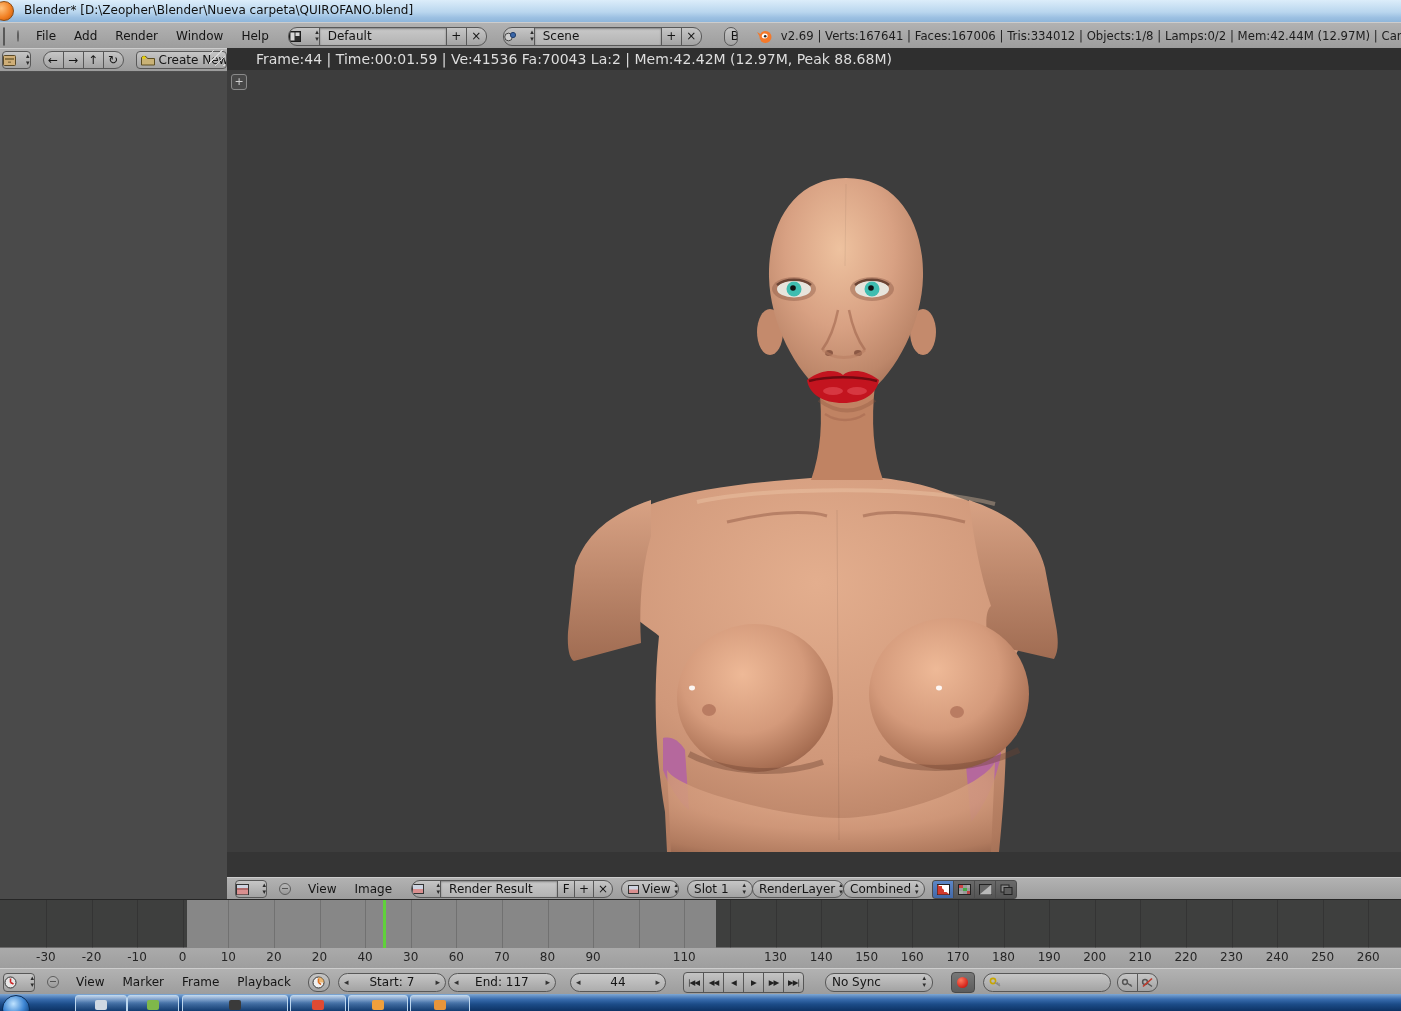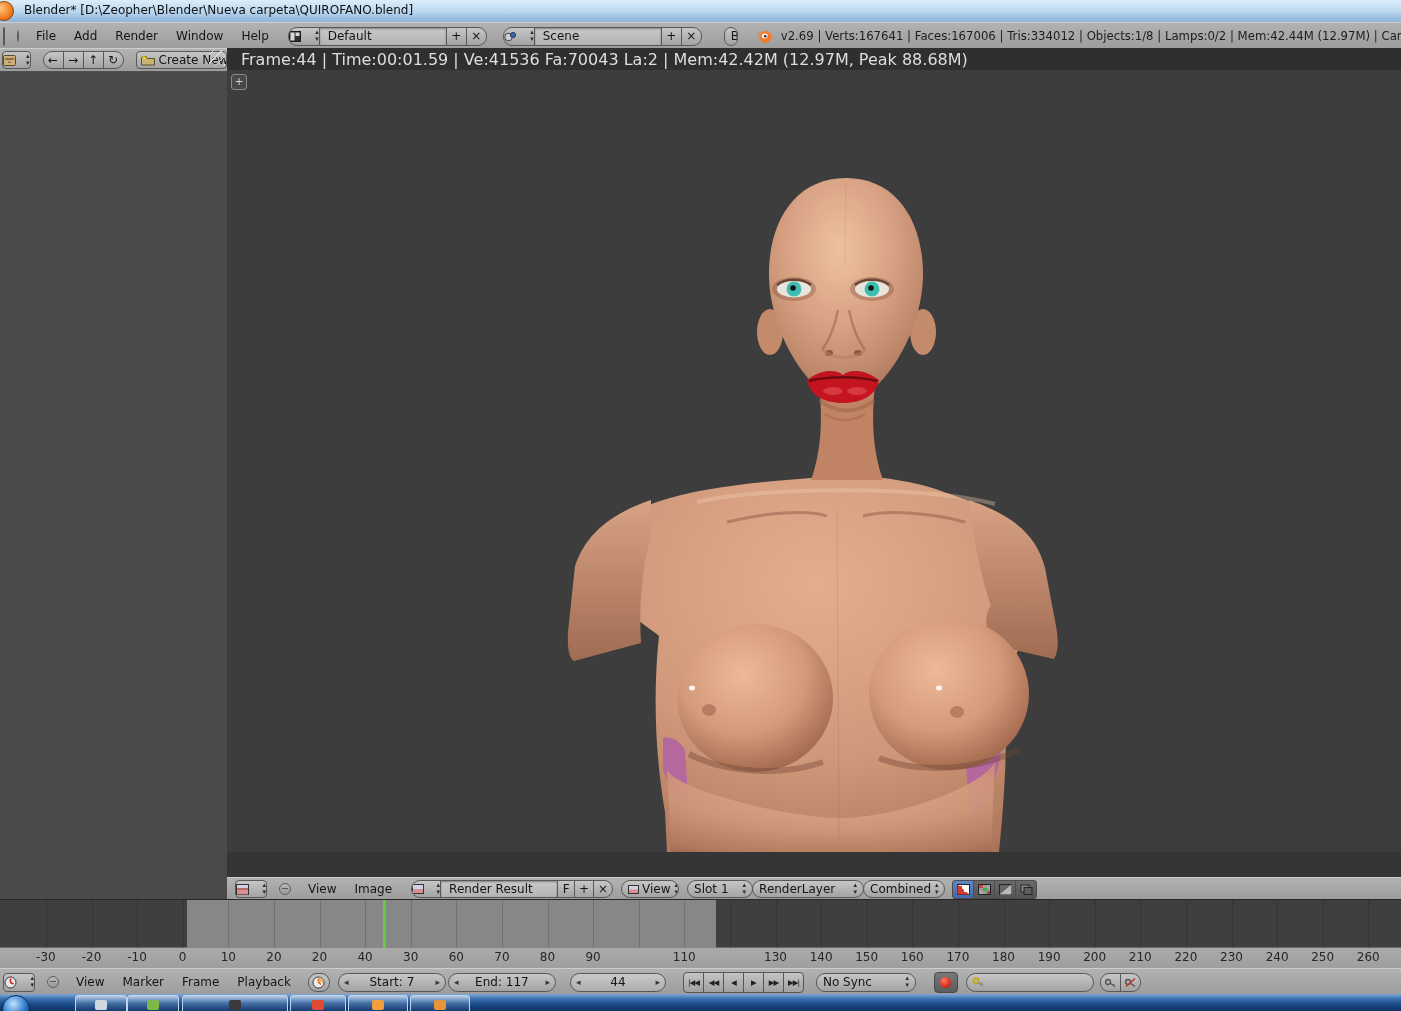--- a/index.html
+++ b/index.html
@@ -35,21 +35,21 @@
     background:linear-gradient(#b8b8b8,#9a9a9a);position:relative;}
   .collapse-circle:after{content:"";position:absolute;left:2px;right:2px;top:4px;height:1px;background:#555;}
   .ico{display:inline-flex;align-items:center;justify-content:center;}
   
   #topbar{left:0;top:22px;width:1401px;height:26px;}
   #stats{color:#1d1d1d;font-size:11.7px;white-space:nowrap;}
   
   #fb-header{left:0;top:48px;width:227px;height:22px;}
   #render-info-bar{left:227px;top:48px;width:1174px;height:22px;background:#2f2f2f;
     display:flex;align-items:center;border-bottom:1px solid #232323;}
-  #render-info-bar span{color:#dedede;font-size:16px;margin-left:14px;white-space:nowrap;}
+  #render-info-bar span{color:#dedede;font-size:14px;margin-left:29px;white-space:nowrap;}
   .corner-grip{position:absolute;right:2px;top:1px;width:16px;height:16px;
     background:repeating-linear-gradient(135deg,transparent 0 3px,#d8d8d8 3px 4px,transparent 4px 6px);}
   
   #left-panel{left:0;top:70px;width:227px;height:829px;background:#484848;border-right:1px solid #282828;}
   #left-panel .field{position:absolute;left:3px;width:214px;height:19px;font-size:11.5px;}
   #lp-scroll{position:absolute;left:207px;top:60px;width:15px;height:763px;border-radius:8px;
     background:linear-gradient(90deg,#9d9d9d,#868686);border:1px solid #353535;}
   
   #viewport{left:227px;top:70px;width:1174px;height:829px;background:#3d3d3d;}
   #render-area{position:absolute;left:0;top:0;width:1174px;height:782px;background:#3d3d3d;overflow:hidden;}
@@ -381,21 +381,21 @@
           <span>▾</span>
         </span>
     </div>
     <div class="ddl" style="margin-left:8px;height:18px;width:66px">
       <span>Slot 1</span>
         <span class="updown">
           <span>▴</span>
           <span>▾</span>
         </span>
     </div>
-    <div class="ddl" style="height:18px;width:112px;margin-left:-1px">
+    <div class="ddl" style="height:18px;width:92px;margin-left:-1px">
       <span>RenderLayer</span>
         <span class="updown">
           <span>▴</span>
           <span>▾</span>
         </span>
     </div>
     <div class="ddl" style="height:18px;width:82px;margin-left:-1px">
       <span>Combined</span>
         <span class="updown">
           <span>▴</span>
@@ -554,21 +554,21 @@
         <span class="sarr" style="right:5px">▸</span>
     </div>
     <div style="display:flex;margin-left:18px">
         <div class="playbtn">|◀◀</div>
         <div class="playbtn">◀◀</div>
         <div class="playbtn">◀</div>
         <div class="playbtn">▶</div>
         <div class="playbtn">▶▶</div>
         <div class="playbtn">▶▶|</div>
       </div>
-    <div class="ddl" style="margin-left:12px;height:19px;width:100px">
+    <div class="ddl" style="margin-left:21px;height:19px;width:108px">
       <span>No Sync</span>
         <span class="updown">
           <span>▴</span>
           <span>▾</span>
         </span>
     </div>
     <div id="record-btn" style="margin-left:18px">
       <i></i>
     </div>
     <div class="pill" style="margin-left:8px;height:19px;width:128px;justify-content:flex-start;padding:0 5px">

